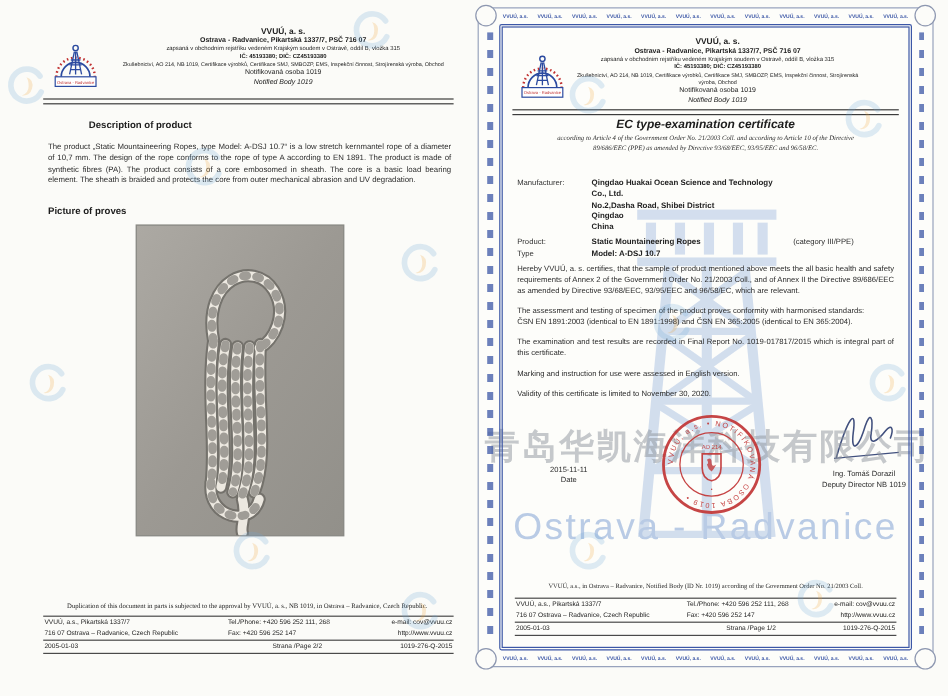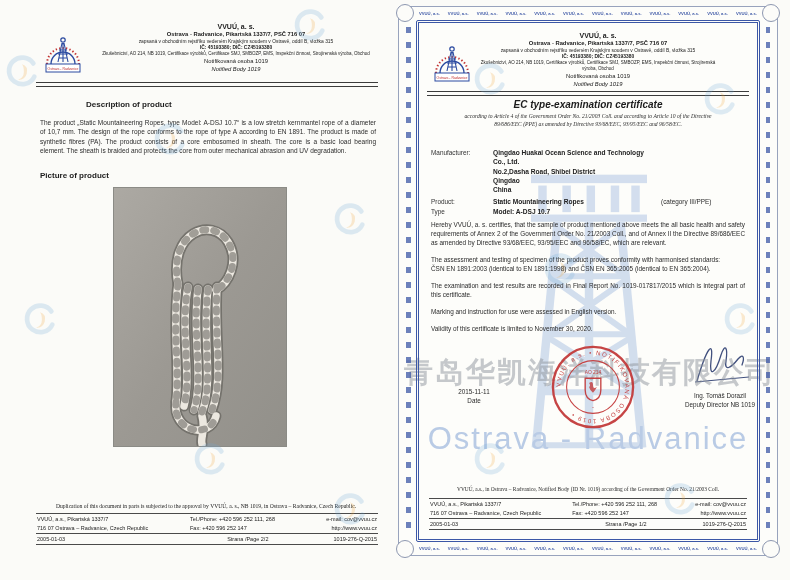--- a/index.html
+++ b/index.html
@@ -91,23 +91,23 @@
       <div class="lh-co">VVUÚ, a. s.</div>
       <div class="lh-ad">Ostrava - Radvanice, Pikartská 1337/7, PSČ 716 07</div>
       <div class="lh-rg">zapsaná v obchodním rejstříku vedeném Krajským soudem v Ostravě, oddíl B, vložka 315</div>
       <div class="lh-id">IČ: 45193380; DIČ: CZ45193380</div>
       <div class="lh-sv">Zkušebnictví, AO 214, NB 1019, Certifikace výrobků, Certifikace SMJ, SMBOZP, EMS, Inspekční činnost, Strojírenská výroba, Obchod</div>
       <div class="lh-no">Notifikovaná osoba 1019</div>
       <div class="lh-nb">Notified Body 1019</div>
     </div>
     <div class="rule2" style="left:6px;top:74px;width:342px;"></div>
 
-    <h2 class="sec-h" style="left:14px;top:92px;padding-left:42px;">Description of product</h2>
+    <h2 class="sec-h" style="left:2px;top:92px;padding-left:42px;">Description of product</h2>
     <p class="lp-desc-p">The product „Static Mountaineering Ropes, type Model: A-DSJ 10.7“ is a low stretch kernmantel rope of a diameter of 10,7 mm. The design of the rope conforms to the rope of type A according to EN 1891. The product is made of synthetic fibres (PA). The product consists of a core embosomed in sheath. The core is a basic load bearing element. The sheath is braided and protects the core from outer mechanical abrasion and UV degradation.</p>
-    <h2 class="sec-h" style="left:10px;top:163px;">Picture of product</h2>
+    <h2 class="sec-h" style="left:10px;top:163px;">Picture of proves</h2>
 
     <div class="lp-photo">
       <svg width="172" height="258" viewBox="0 0 172 258">
         <defs>
           <linearGradient id="bgph" x1="0" y1="0" x2="1" y2="1">
             <stop offset="0" stop-color="#aca9a3"></stop>
               <stop offset=".5" stop-color="#9c9993"></stop>
               <stop offset="1" stop-color="#92908a"></stop>
           </linearGradient>
         </defs>

